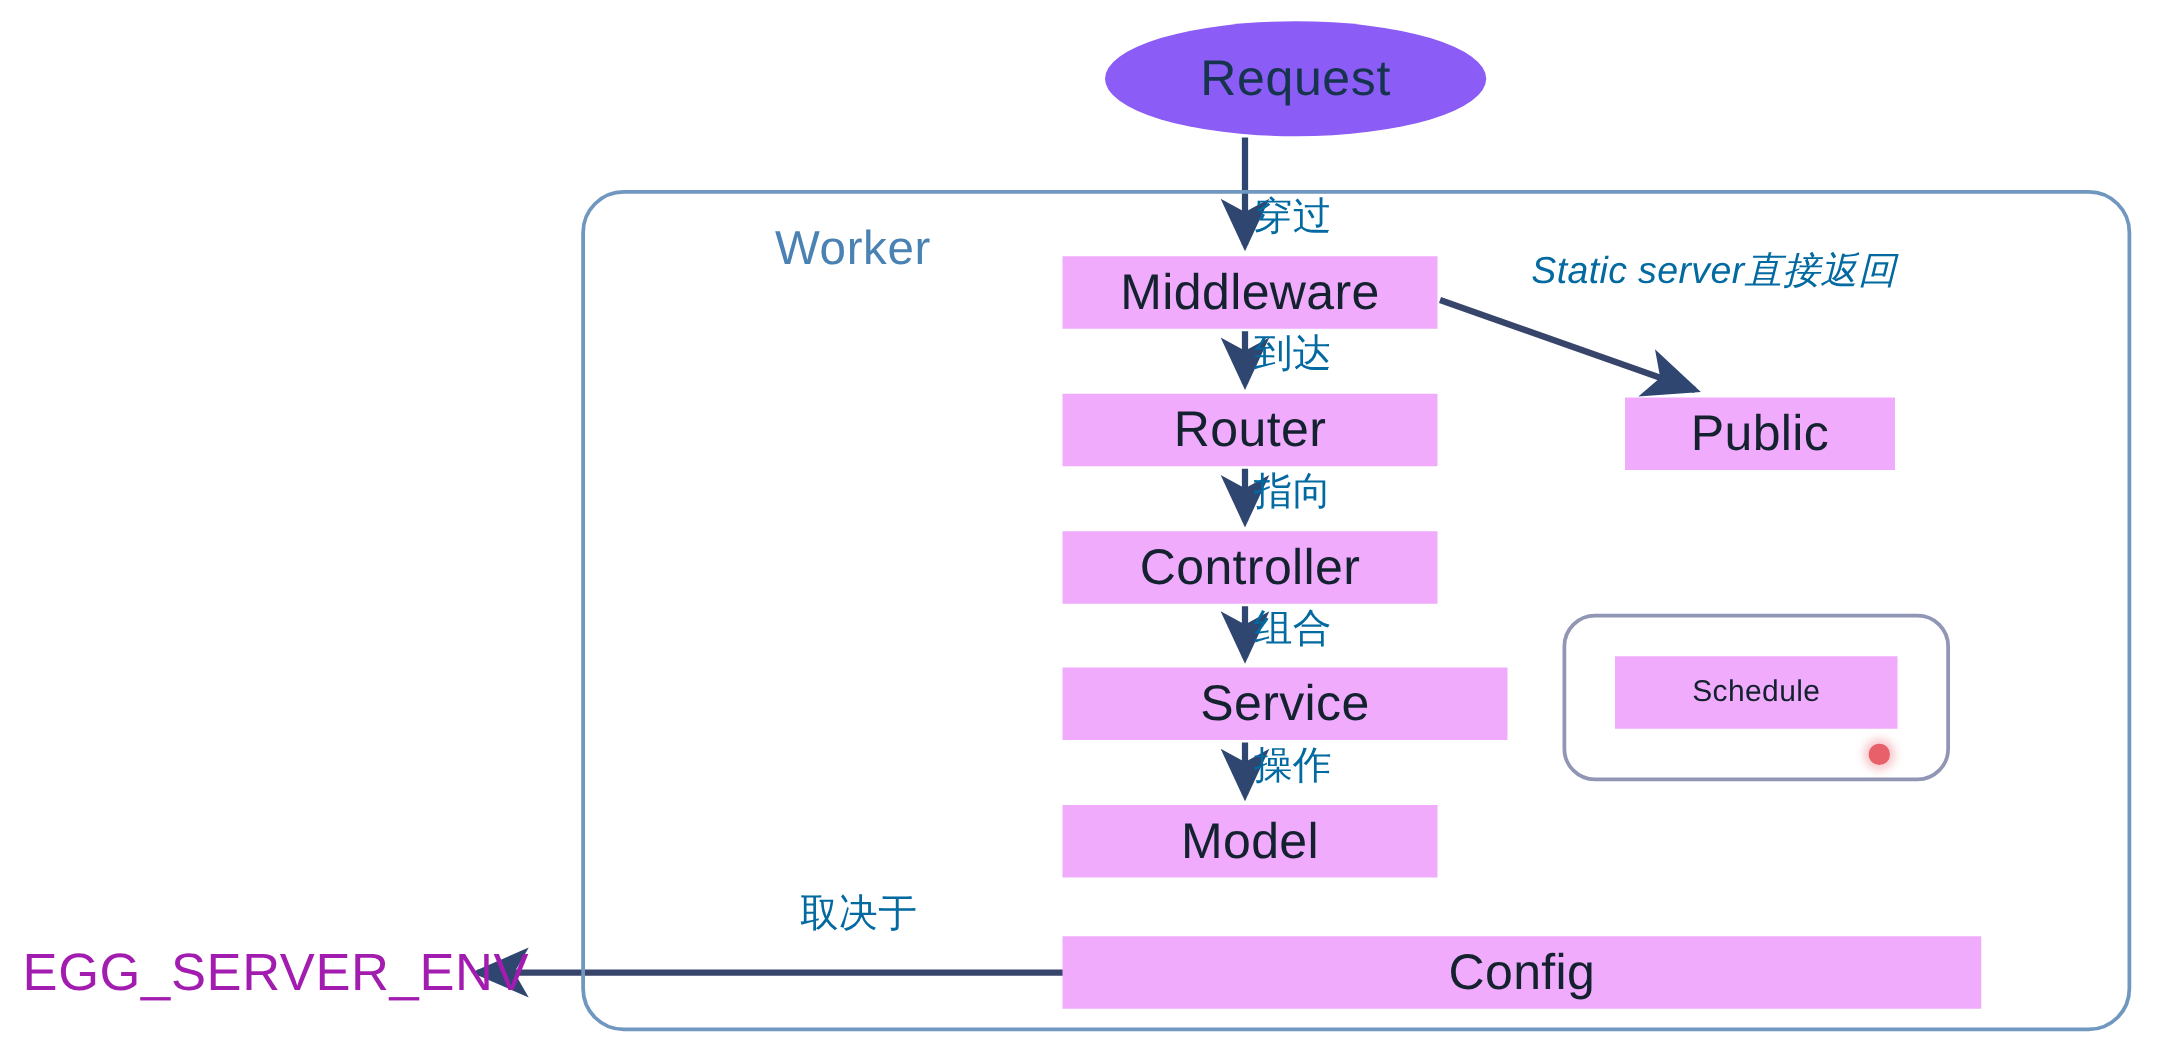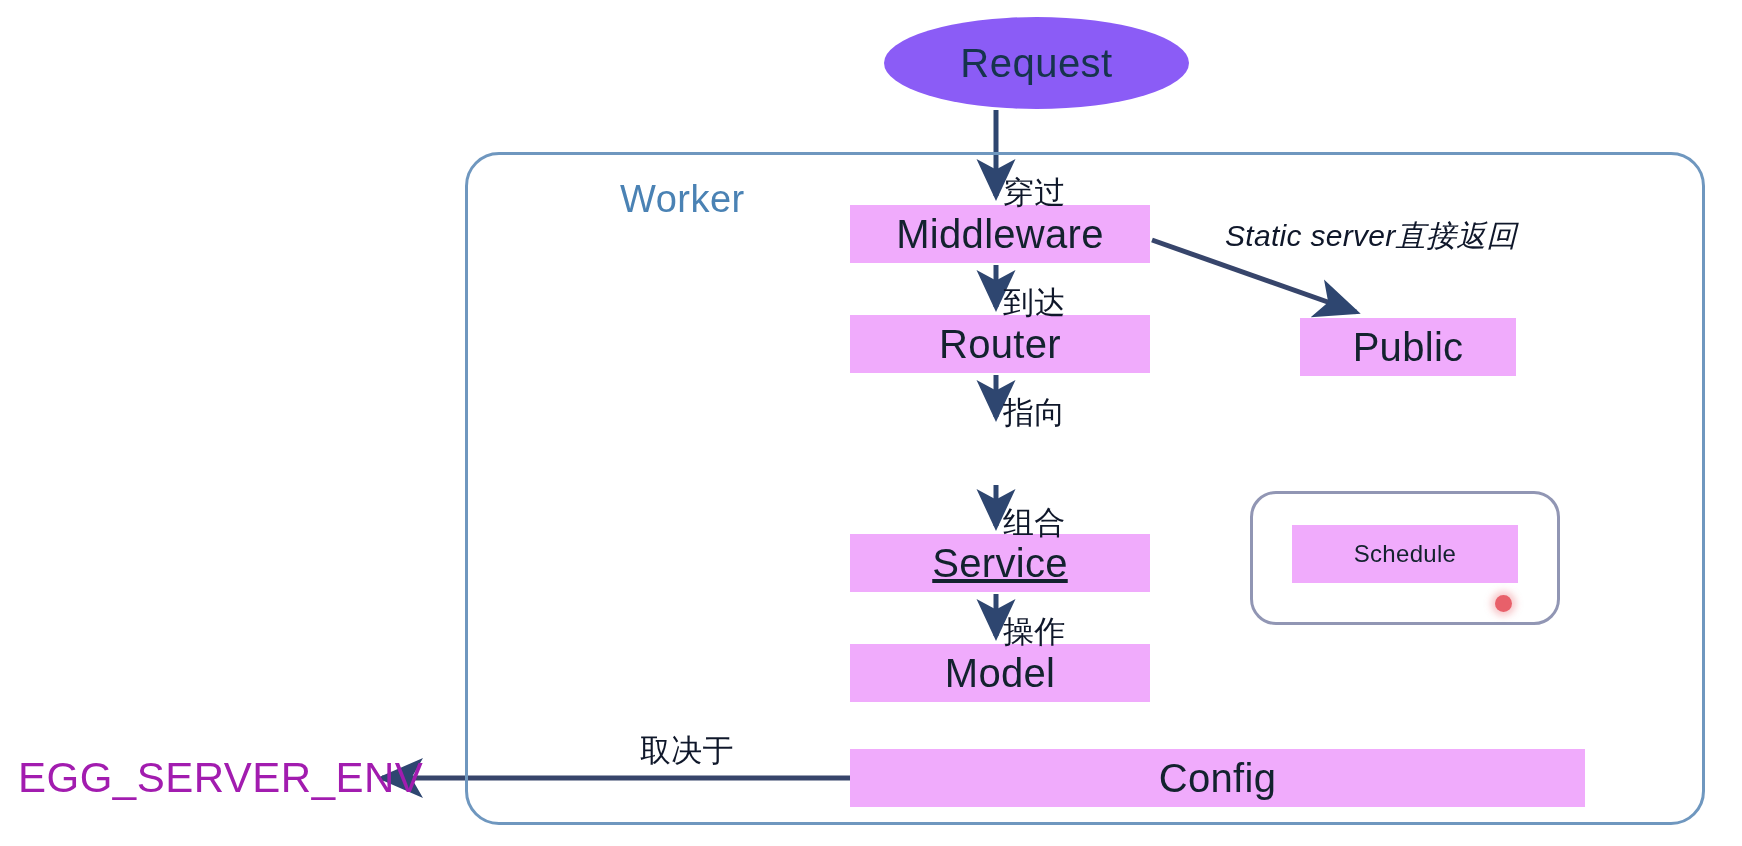--- a/index.html
+++ b/index.html
@@ -71,21 +71,21 @@
     align-items: center;
     justify-content: center;
     color: #13222e;
     font-size: 40px;
     letter-spacing: 0.3px;
     white-space: nowrap;
   }
   .node-middleware { left: 850px; top: 205px; width: 300px; height: 58px; }
   .node-router     { left: 850px; top: 315px; width: 300px; height: 58px; }
   .node-controller { left: 850px; top: 425px; width: 300px; height: 58px; }
-  .node-service    { left: 850px; top: 534px; width: 300px; height: 58px; text-decoration: underline; }
+  .node-service    { left: 850px; top: 534px; width: 356px; height: 58px; }
   .node-model      { left: 850px; top: 644px; width: 300px; height: 58px; }
   .node-public     { left: 1300px; top: 318px; width: 216px; height: 58px; }
   .node-config     { left: 850px; top: 749px; width: 735px; height: 58px; }
   .node-schedule   { left: 1292px; top: 525px; width: 226px; height: 58px; font-size: 24px; }
 
   
   .schedule-box {
     position: absolute;
     left: 1250px;
     top: 491px;
@@ -103,25 +103,24 @@
     width: 17px;
     height: 17px;
     border-radius: 50%;
     background: #e8606a;
     box-shadow: 0 0 7px 4px rgba(232, 96, 106, 0.35);
   }
 
   
   .annot {
     position: absolute;
-    color: #0f172a;
+    color: #0369a1;
     font-size: 31px;
     white-space: nowrap;
     letter-spacing: 0.3px;
-    margin-top: 20px;
   }
   .annot-chuanguo   { left: 1003px; top: 152px; }
   .annot-daoda      { left: 1003px; top: 262px; }
   .annot-zhixiang   { left: 1003px; top: 372px; }
   .annot-zuhe       { left: 1003px; top: 482px; }
   .annot-caozuo     { left: 1003px; top: 591px; }
   .annot-static     { left: 1225px; top: 196px; font-size: 30px; font-style: italic; }
   .annot-qujueyu    { left: 640px; top: 710px; }
 
   
@@ -179,20 +178,21 @@
     </g>
   </svg>
 
   <div class="worker-box"></div>
   <div class="worker-label">Worker</div>
 
   <div class="request-ellipse">Request</div>
 
   <div class="node node-middleware">Middleware</div>
   <div class="node node-router">Router</div>
+  <div class="node node-controller">Controller</div>
   <div class="node node-service">Service</div>
   <div class="node node-model">Model</div>
   <div class="node node-public">Public</div>
   <div class="node node-config">Config</div>
 
   <div class="schedule-box"></div>
   <div class="node node-schedule">Schedule</div>
   <div class="schedule-dot"></div>
 
   <div class="annot annot-chuanguo">穿过</div>

